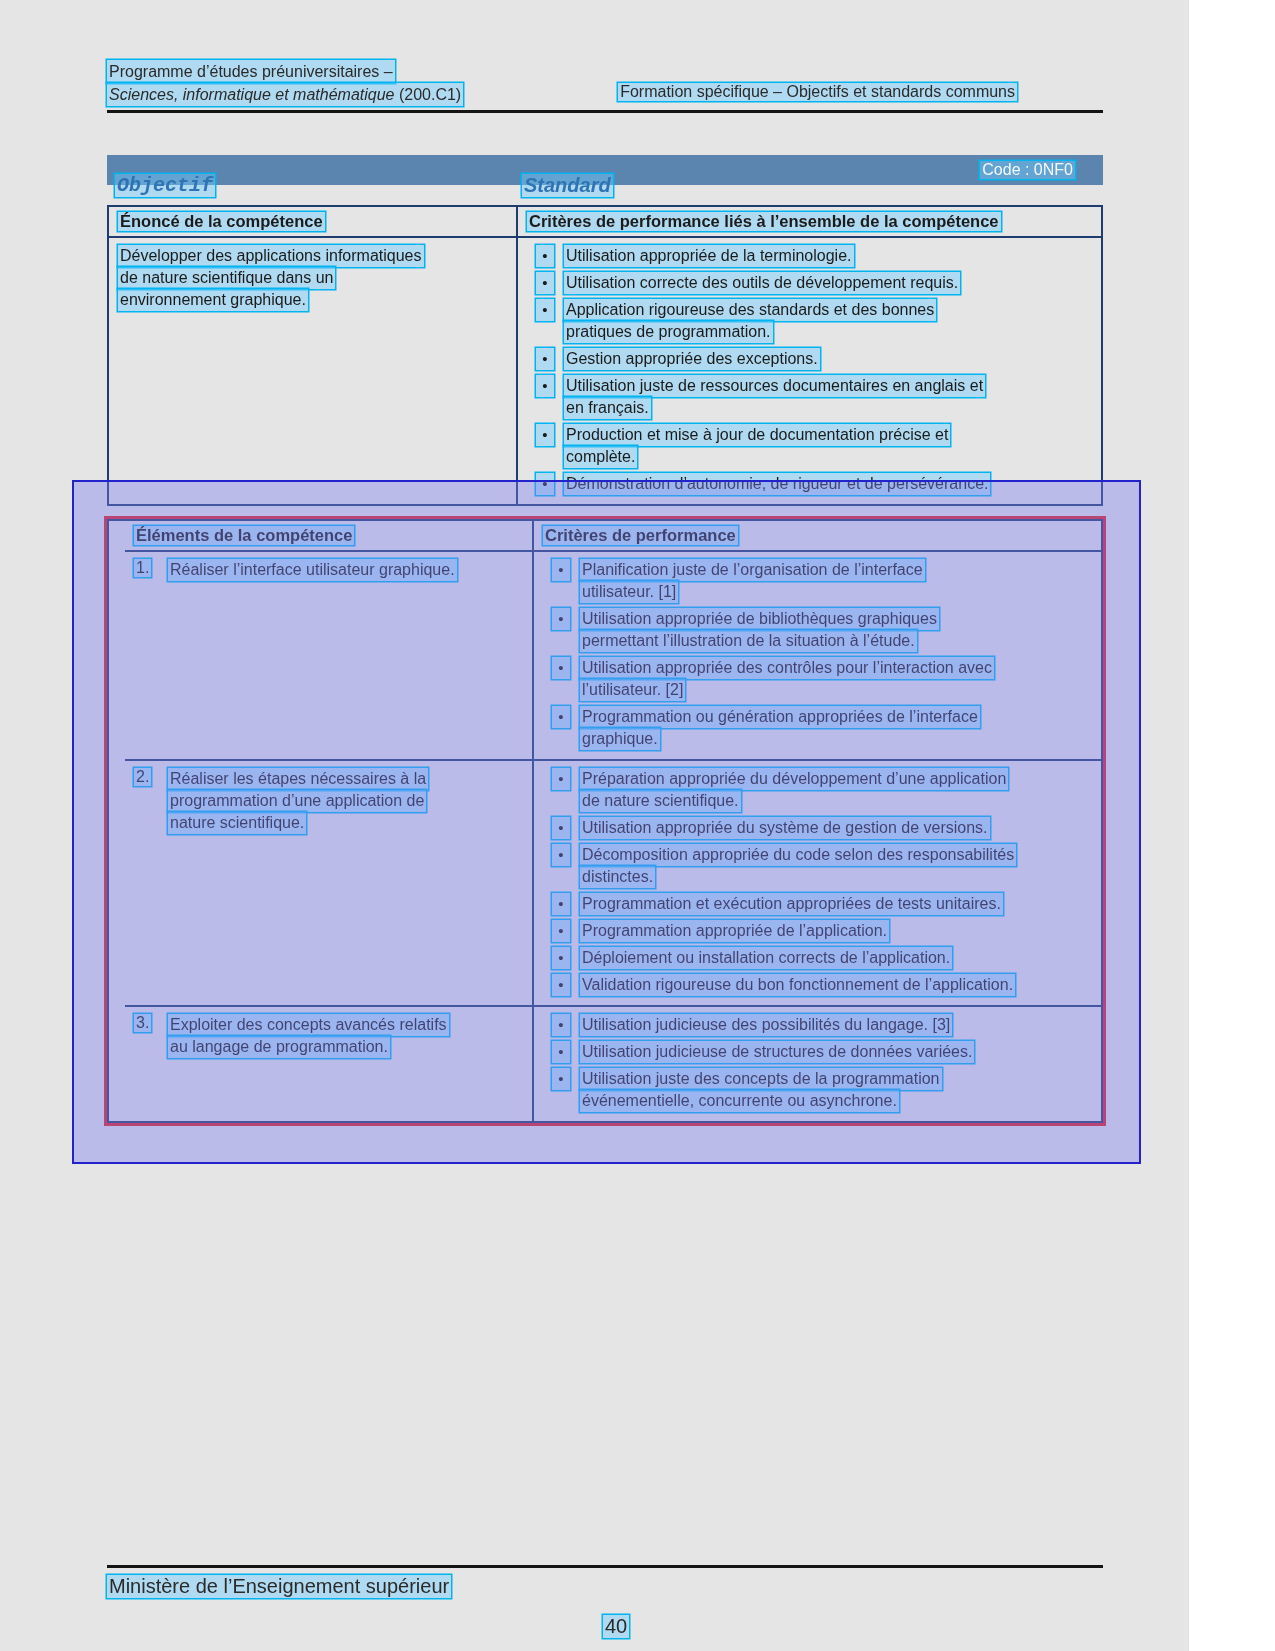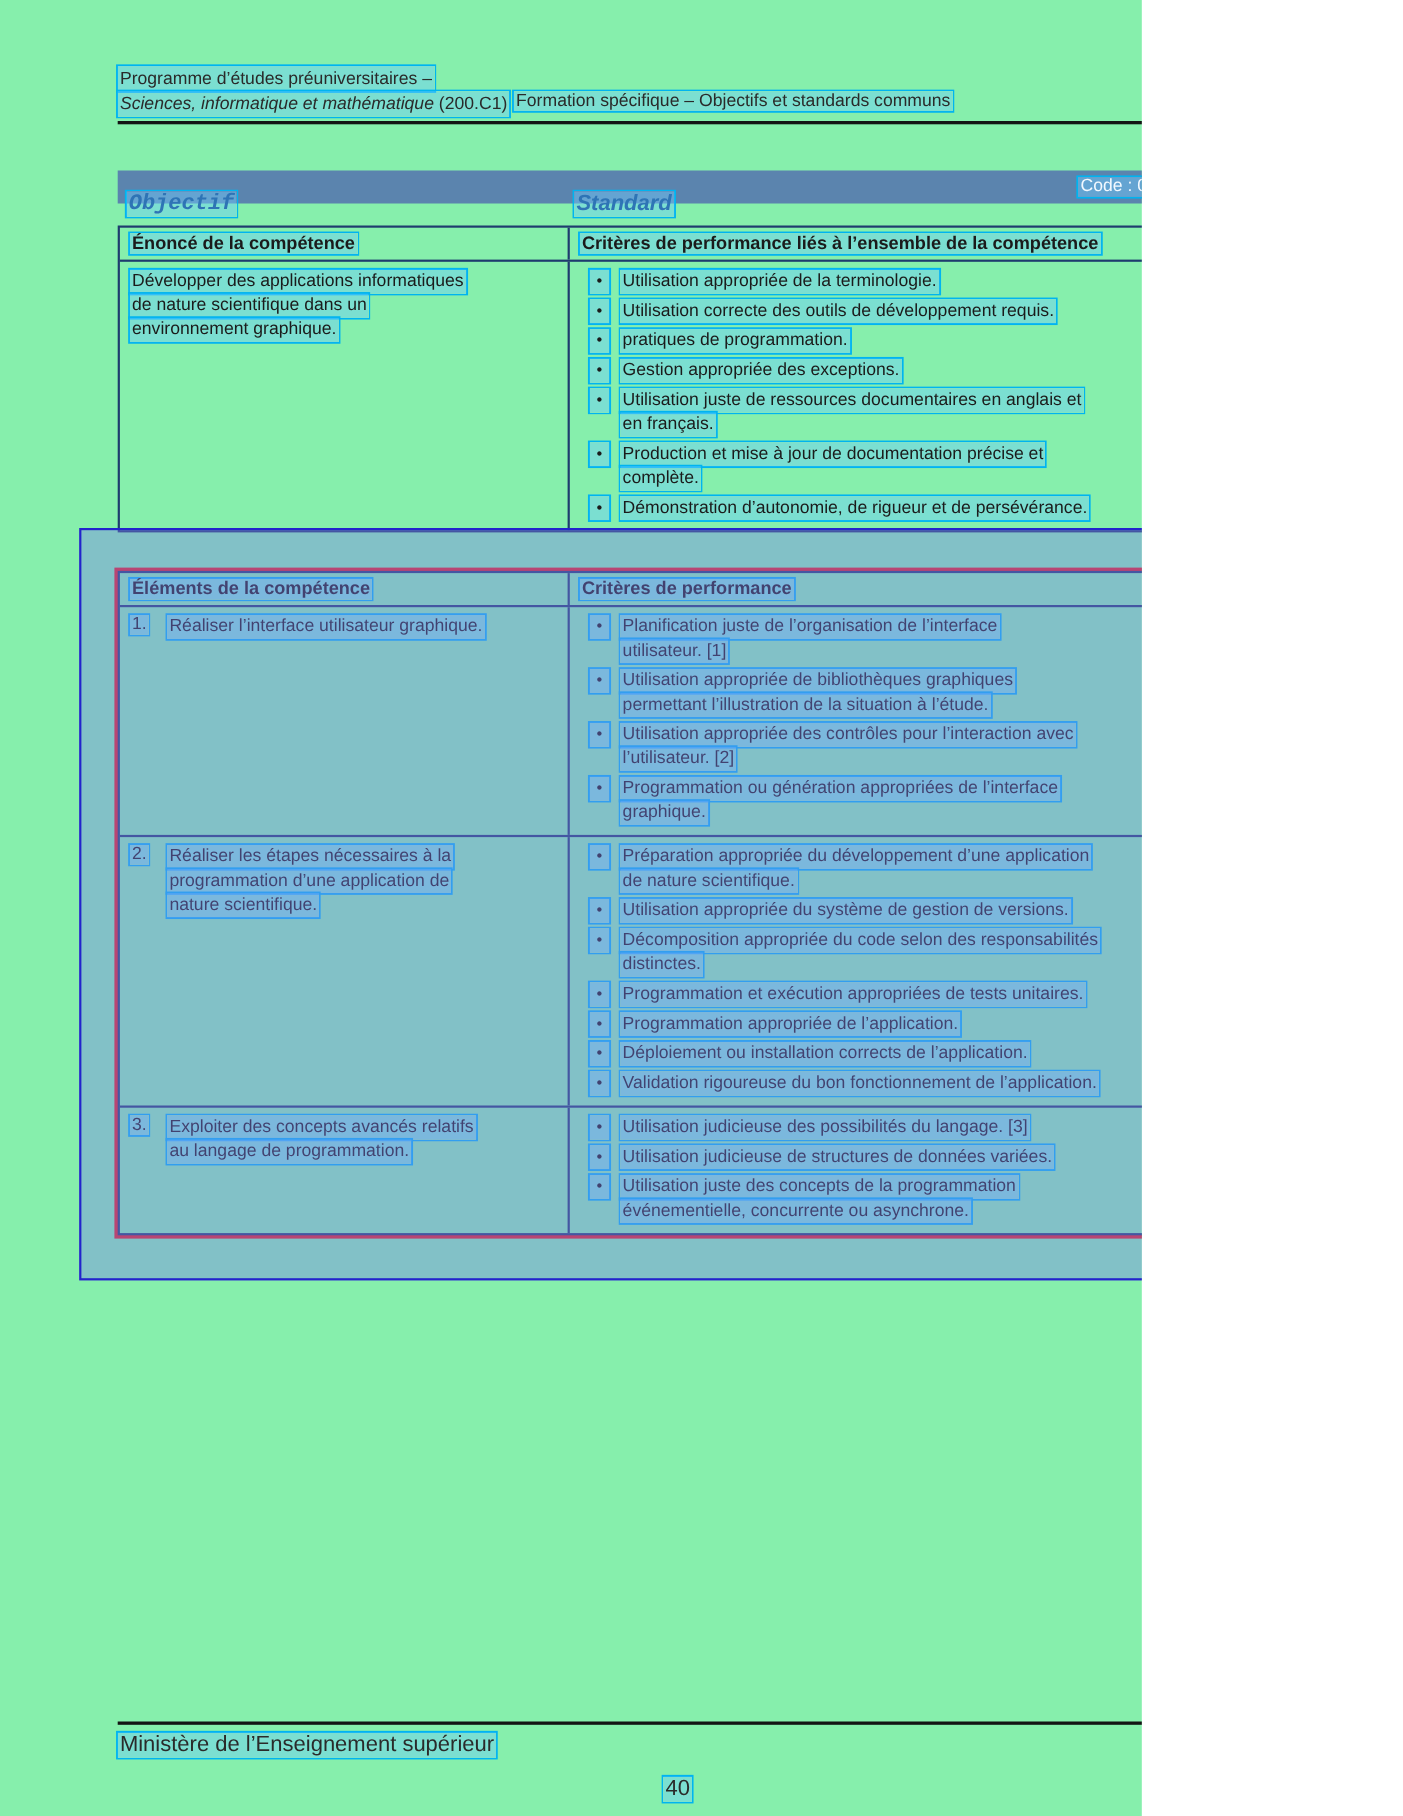--- a/index.html
+++ b/index.html
@@ -1,17 +1,17 @@
 <!DOCTYPE html>
 <html lang="fr"><head>
 <meta charset="utf-8">
 <style>
   html,body{margin:0;padding:0;background:#ffffff;}
   body{width:1275px;height:1651px;font-family:"Liberation Sans",sans-serif;color:#1b1b1b;}
-  .page{position:relative;width:1038px;height:1651px;background:#86efac;overflow:hidden;}
+  .page{position:relative;width:1189px;height:1651px;background:#e5e5e5;overflow:hidden;}
 
   
   .ann{
     display:inline-block;
     background:rgba(110,205,255,0.45);
     box-shadow:0 0 0 1.5px #00b4f0;
     padding:0 2px;
   }
 
   
@@ -33,21 +33,21 @@
   
   .sec-title{
     position:absolute;top:174px;font-size:20px;font-weight:bold;font-style:italic;color:#2e74b5;
   }
   .title-obj{left:115px;font-family:Liberation Mono, monospace;}
   .title-std{left:522px;}
 
   
   .table{position:absolute;left:107px;width:996px;border:2px solid #1e3c6e;box-sizing:border-box;background:transparent;font-size:16px;}
   .t1{top:205px;}
-  .t2{top:519px;box-shadow:0 0 0 3px #e02020;}
+  .t2{top:519px;box-shadow:0 0 0 3px #e02020;padding-left:16px;}
   .trow{display:flex;}
   .thead{border-bottom:2px solid #1e3c6e;}
   .t2row{border-top:2px solid #1e3c6e;}
   .t2 .thead + .t2row{border-top:none;}
   .c1{width:409px;border-right:2px solid #1e3c6e;box-sizing:border-box;flex:none;}
   .c2{flex:1;}
   .hcell{font-weight:bold;padding:5px 8px 5px 9px;font-size:16.5px;}
   .cell{padding:7px 8px 9px 9px;}
   .line{line-height:22px;}
   .brow{display:flex;align-items:flex-start;margin-bottom:5px;}
@@ -116,20 +116,21 @@
           </div>
           <div class="brow">
             <span class="bullet ann">•</span>
             <div class="btext">
               <div class="line"><span class="ann">Utilisation correcte des outils de développement requis.</span></div>
             </div>
           </div>
           <div class="brow">
             <span class="bullet ann">•</span>
             <div class="btext">
+              <div class="line"><span class="ann">Application rigoureuse des standards et des bonnes</span></div>
               <div class="line"><span class="ann">pratiques de programmation.</span></div>
             </div>
           </div>
           <div class="brow">
             <span class="bullet ann">•</span>
             <div class="btext">
               <div class="line"><span class="ann">Gestion appropriée des exceptions.</span></div>
             </div>
           </div>
           <div class="brow">

